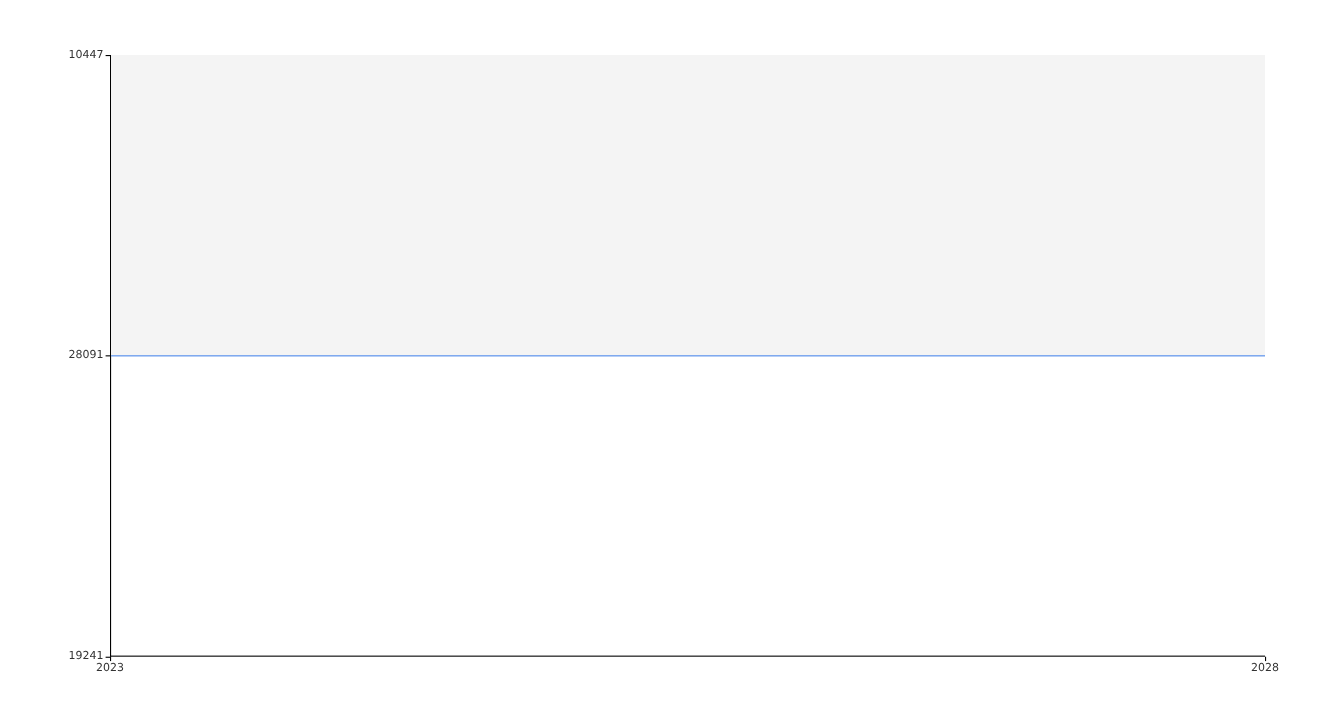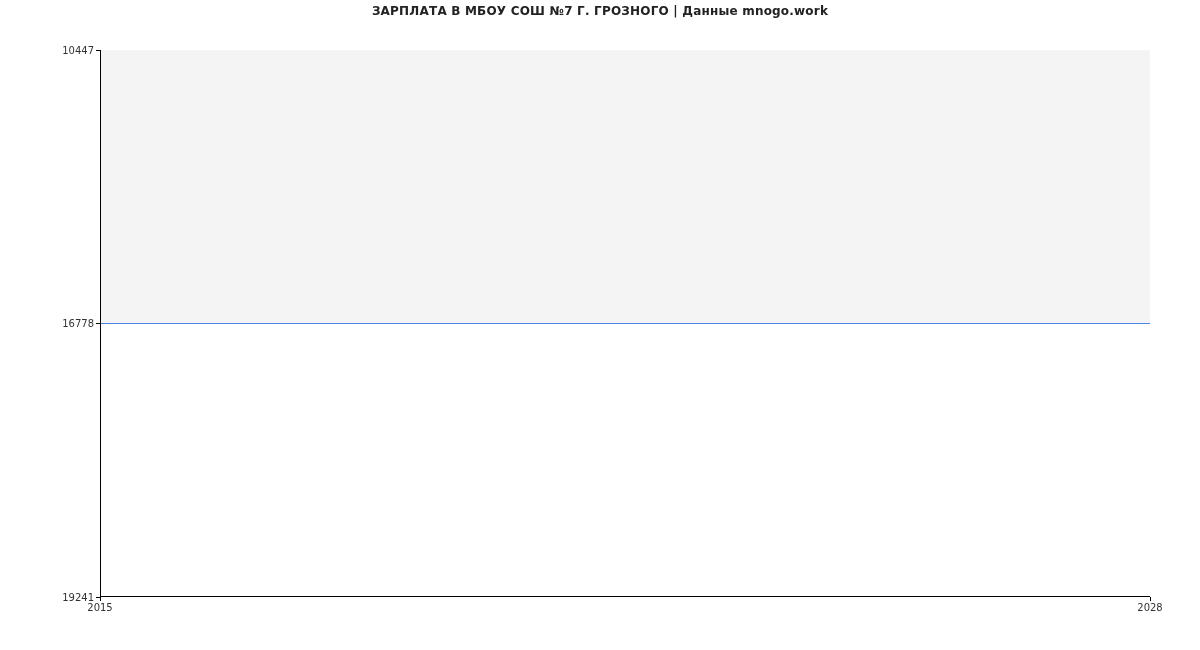--- a/index.html
+++ b/index.html
@@ -81,33 +81,32 @@
     top: 597px;
     width: 0;
     height: 4px;
     border-left: 1px solid #000;
   }
 </style>
 </head>
 <body>
 
 <div class="chart-wrap">
-  <div class="title">ЗАРПЛАТА В МБОУ СОШ №7 Г. ГРОЗНОГО | Данные mnogo.work</div>
 
   <div class="ytick-mark" style="top:50px;"></div>
   <div class="ytick-mark" style="top:323px;"></div>
   <div class="ytick-mark" style="top:597px;"></div>
 
   <div class="ytick" style="top:50px;">10447</div>
-  <div class="ytick" style="top:323px;">16778</div>
+  <div class="ytick" style="top:323px;">28091</div>
   <div class="ytick" style="top:597px;text-align:right;">19241</div>
 
   <div class="xtick-mark" style="left:100px;"></div>
   <div class="xtick-mark" style="left:1150px;"></div>
 
-  <div class="xtick" style="left:100px;">2015</div>
+  <div class="xtick" style="left:100px;">2023</div>
   <div class="xtick" style="left:1150px;">2028</div>
 
   <div class="plot-area">
     <div class="shade"></div>
     <div class="line"></div>
   </div>
 </div>
 
 </body></html>

